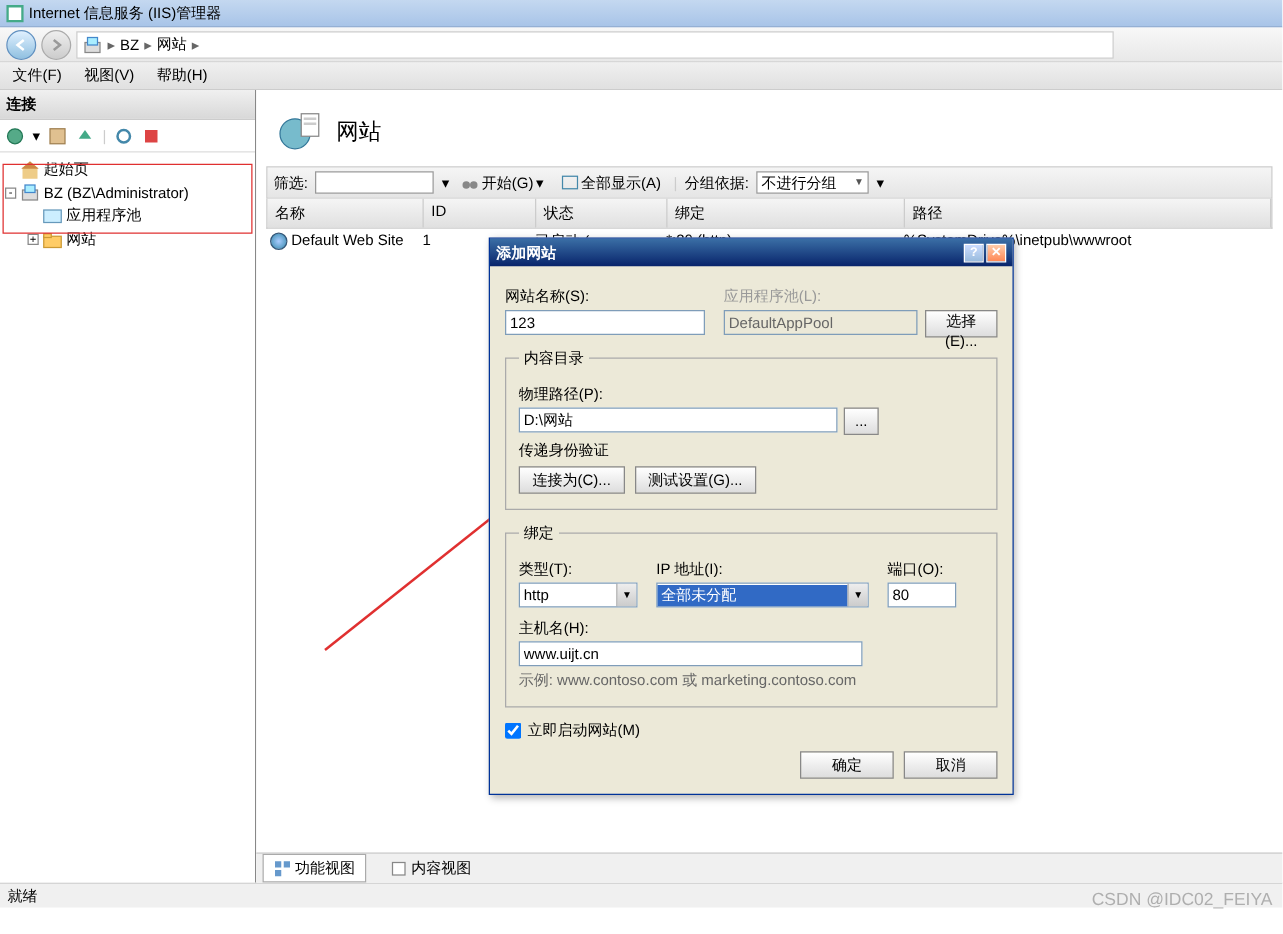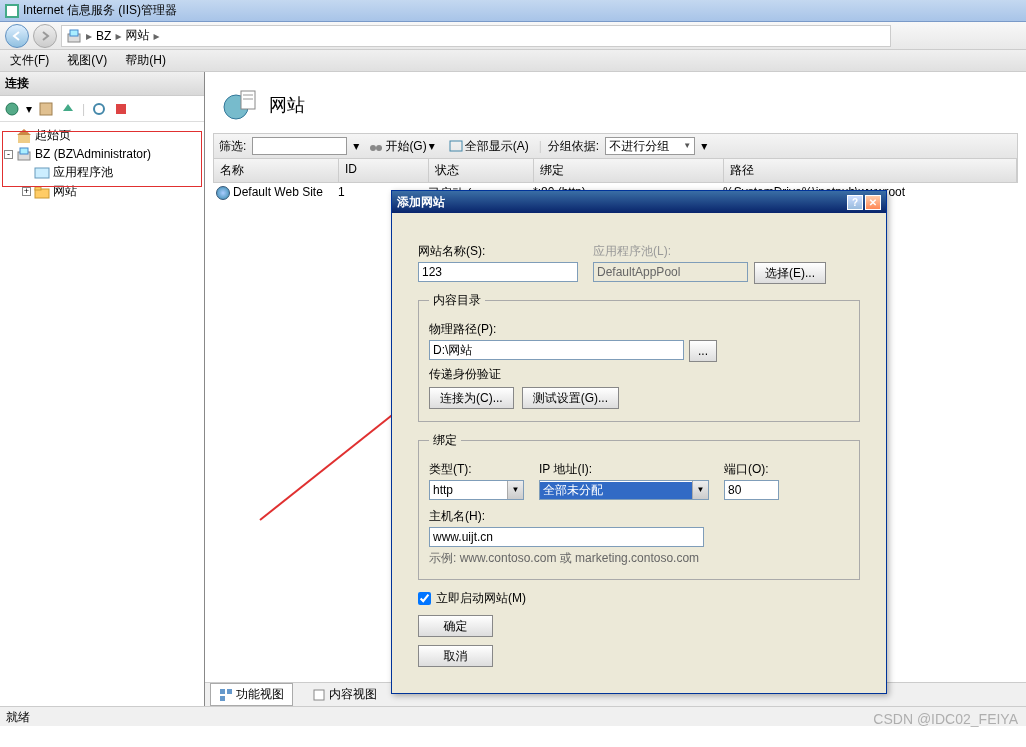--- a/index.html
+++ b/index.html
@@ -28,35 +28,35 @@
     .filter-bar { display: flex; align-items: center; background: linear-gradient(#f5f5f5,#e5e5e5); border: 1px solid #ccc; padding: 3px 5px; gap: 6px; }
     .filter-input { border: 1px solid #999; height: 18px; width: 95px; background: #fff; }
     .filter-btn { display: flex; align-items: center; gap: 2px; padding: 0 4px; }
     .combo { border: 1px solid #999; height: 18px; background: #fff; padding: 0 15px 0 3px; position: relative; width: 90px;}
     .combo::after { content: "▼"; position: absolute; right: 3px; font-size: 8px; color: #555; top: 3px;}
     .grid-header { display: flex; background: linear-gradient(#f5f5f5,#e0e0e0); border: 1px solid #ccc; border-top: none; }
     .grid-col { padding: 3px 6px; border-right: 1px solid #ccc; }
     .c1 { width: 125px; } .c2 { width: 90px; } .c3 { width: 105px; } .c4 { width: 190px; } .c5 { flex: 1; }
     .grid-row { display: flex; padding: 2px 0; }
     .site-ico { display: inline-block; width: 14px; height: 14px; border-radius: 50%; border: 1px solid #357; background: radial-gradient(#acf,#38a); margin: 0 3px; vertical-align: middle;}
-    .dialog { position: absolute; left: 391px; top: 190px; width: 496px; background: #ece9d8; border: 1px solid #003399; box-shadow: 2px 2px 6px rgba(0,0,0,.3); }
+    .dialog { position: absolute; left: 391px; top: 190px; width: 420px; background: #ece9d8; border: 1px solid #003399; box-shadow: 2px 2px 6px rgba(0,0,0,.3); }
     .dialog-title { background: linear-gradient(#3a6ea5,#08246b); color: #fff; height: 22px; display: flex; align-items: center; justify-content: space-between; padding: 0 5px; font-weight: bold;}
     .dlg-close { display: flex; gap: 2px;}
     .dlg-close div { width: 16px; height: 15px; background: linear-gradient(#fca,#f85); border: 1px solid #fff; font-size: 10px; text-align: center; line-height: 13px;}
-    .dialog-body { padding: 26px; }
+    .dialog-body { padding: 12px; }
     .lbl { display: block; margin: 4px 0 2px; }
     .lbl.disabled { color: #999; }
     .inp { border: 1px solid #7f9db9; height: 20px; padding: 0 3px; background: #fff; font-size: 12px; }
     .btn { background: linear-gradient(#fff,#ddd); border: 1px solid #888; height: 22px; padding: 0 10px; font-size: 12px; }
     .row-top { display: flex; gap: 10px; margin-bottom: 8px; }
     fieldset { border: 1px solid #aaa; padding: 8px 10px 12px; margin-bottom: 10px; }
     legend { padding: 0 4px; }
     .readonly { background: #ece9d8; color: #666; }
     .hint { color: #666; margin-top: 3px; }
-    .dlg-btns { display: flex; justify-content: flex-end; gap: 8px; padding-top: 8px; flex-direction: column; }
+    .dlg-btns { display: flex; justify-content: flex-end; gap: 8px; padding-top: 8px; }
     .chk { display: flex; align-items: center; gap: 5px; margin-top: 8px; }
     .view-tabs { position: absolute; bottom: 0; left: 0; right: 0; height: 24px; background: #f0f0f0; border-top: 1px solid #ccc; display: flex; align-items: center; padding: 4px 5px; gap: 10px; }
     .view-tab { display: flex; align-items: center; gap: 3px; padding: 2px 8px; border: 1px solid transparent;}
     .view-tab.active { border: 1px solid #aaa; background: #fff;}
     .statusbar { height: 20px; background: #f0f0f0; border-top: 1px solid #ccc; padding: 2px 6px; }
     .watermark { position: absolute; right: 8px; bottom: 20px; color: rgba(120,120,120,.55); font-size: 14px; }
     .arrow { position: absolute; pointer-events: none; }
     .select-hl { background: #316ac5; color: #fff; }
     .combo-input { border: 1px solid #7f9db9; height: 20px; display: flex; align-items: center; background: #fff; }
     .combo-input .dd { width: 16px; border-left: 1px solid #aaa; background: linear-gradient(#eee,#ccc); text-align: center; font-size: 8px; height: 100%; line-height: 18px;}

